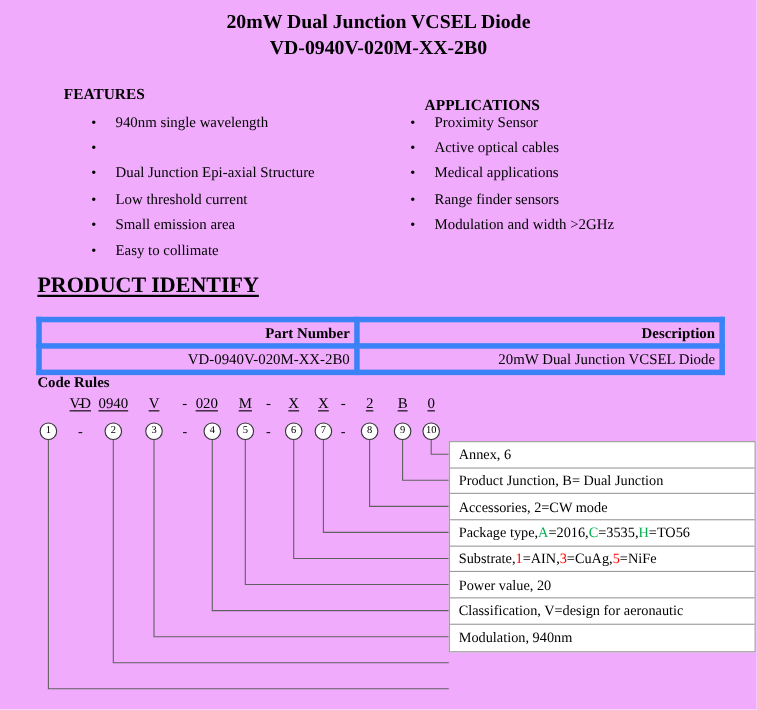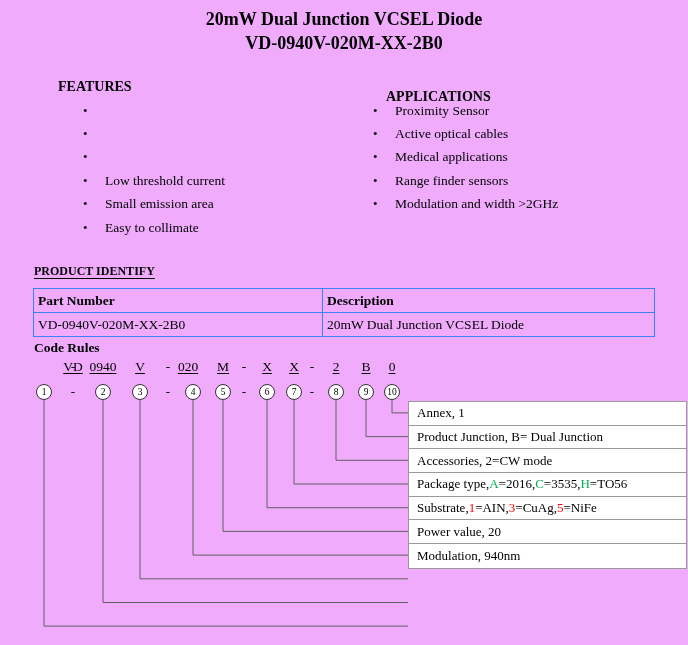--- a/index.html
+++ b/index.html
@@ -22,30 +22,30 @@
   }
   
   .sec-heading { position: absolute; font-weight: bold; font-size: 14px; }
   .bullet-list { position: absolute; list-style: none; }
   .bullet-list li {
     display: flex; align-items: center; height: 23.4px; font-size: 13.5px;
   }
   .bullet-list .bullet { width: 22px; font-size: 13px; }
   
   .pi-heading {
-    position: absolute; left: 34px; top: 264px;
-    font-weight: bold; font-size: 12px;
+    position: absolute; left: 34px; top: 248px;
+    font-weight: bold; font-size: 20px;
     text-decoration: underline; text-underline-offset: 3px;
   }
   table.pi-table {
     position: absolute; left: 33px; top: 288px; width: 621px;
     border-collapse: collapse; table-layout: fixed;
   }
   table.pi-table td, table.pi-table th {
-    border: 1px solid #3b82f6; height: 24px; text-align: left;
+    border: 5px solid #3b82f6; height: 24px; text-align: right;
     font-size: 13.5px; font-weight: normal; padding: 0 4px;
   }
   table.pi-table th { font-weight: bold; }
   table.pi-table .col1 { width: 289px; }
   table.pi-table .col2 { width: 332px; }
   
   .cr-heading { position: absolute; left: 34px; top: 340px; font-weight: bold; font-size: 13.5px; text-align: right; }
   .code-seg {
     position: absolute; top: 359px; transform: translateX(-50%);
     font-size: 13.5px; text-decoration: underline; text-underline-offset: 2px;
@@ -84,26 +84,28 @@
 
   <div class="title-block">
     <div>20mW Dual Junction VCSEL Diode</div>
     <div>VD-0940V-020M-XX-2B0</div>
   </div>
 
   <div class="sec-heading" style="left:58px; top:79px;">FEATURES</div>
   <ul class="bullet-list" style="left:83px; top:99px;" id="features-list">
       <li>
         <span class="bullet">•</span>
-      </li>
-      <li>
-        <span class="bullet">•</span>
-      </li>
-      <li>
-        <span class="bullet">•</span>
+        <span>940nm single wavelength</span>
+      </li>
+      <li>
+        <span class="bullet">•</span>
+      </li>
+      <li>
+        <span class="bullet">•</span>
+        <span>Dual Junction Epi-axial Structure</span>
       </li>
       <li>
         <span class="bullet">•</span>
         <span>Low threshold current</span>
       </li>
       <li>
         <span class="bullet">•</span>
         <span>Small emission area</span>
       </li>
       <li>
@@ -194,21 +196,21 @@
       <polyline points="223,400 223,531.4 408,531.4" fill="none" stroke="#606060" stroke-width="1"></polyline>
       <polyline points="267,400 267,507.7 408,507.7" fill="none" stroke="#606060" stroke-width="1"></polyline>
       <polyline points="294,400 294,484.0 408,484.0" fill="none" stroke="#606060" stroke-width="1"></polyline>
       <polyline points="336,400 336,460.3 408,460.3" fill="none" stroke="#606060" stroke-width="1"></polyline>
       <polyline points="366,400 366,436.6 408,436.6" fill="none" stroke="#606060" stroke-width="1"></polyline>
       <polyline points="392,400 392,412.9 408,412.9" fill="none" stroke="#606060" stroke-width="1"></polyline>
     </svg>
 
   <div class="desc-box" id="desc-box">
       <div class="desc-row">
-        <span>Annex, 1</span>
+        <span>Annex, 6</span>
       </div>
       <div class="desc-row">
         <span>Product Junction, B= Dual Junction</span>
       </div>
       <div class="desc-row">
         <span>Accessories, 2=CW mode</span>
       </div>
       <div class="desc-row">
         <span>Package type, </span>
         <span style="color: rgb(0, 176, 80);">A</span>
@@ -224,17 +226,20 @@
         <span>=AIN, </span>
         <span style="color: rgb(255, 0, 0);">3</span>
         <span>=CuAg, </span>
         <span style="color: rgb(255, 0, 0);">5</span>
         <span>=NiFe</span>
       </div>
       <div class="desc-row">
         <span>Power value, 20</span>
       </div>
       <div class="desc-row">
+        <span>Classification, V=design for aeronautic</span>
+      </div>
+      <div class="desc-row">
         <span>Modulation, 940nm</span>
       </div>
     </div>
 
 </div>
 
 </body></html>

